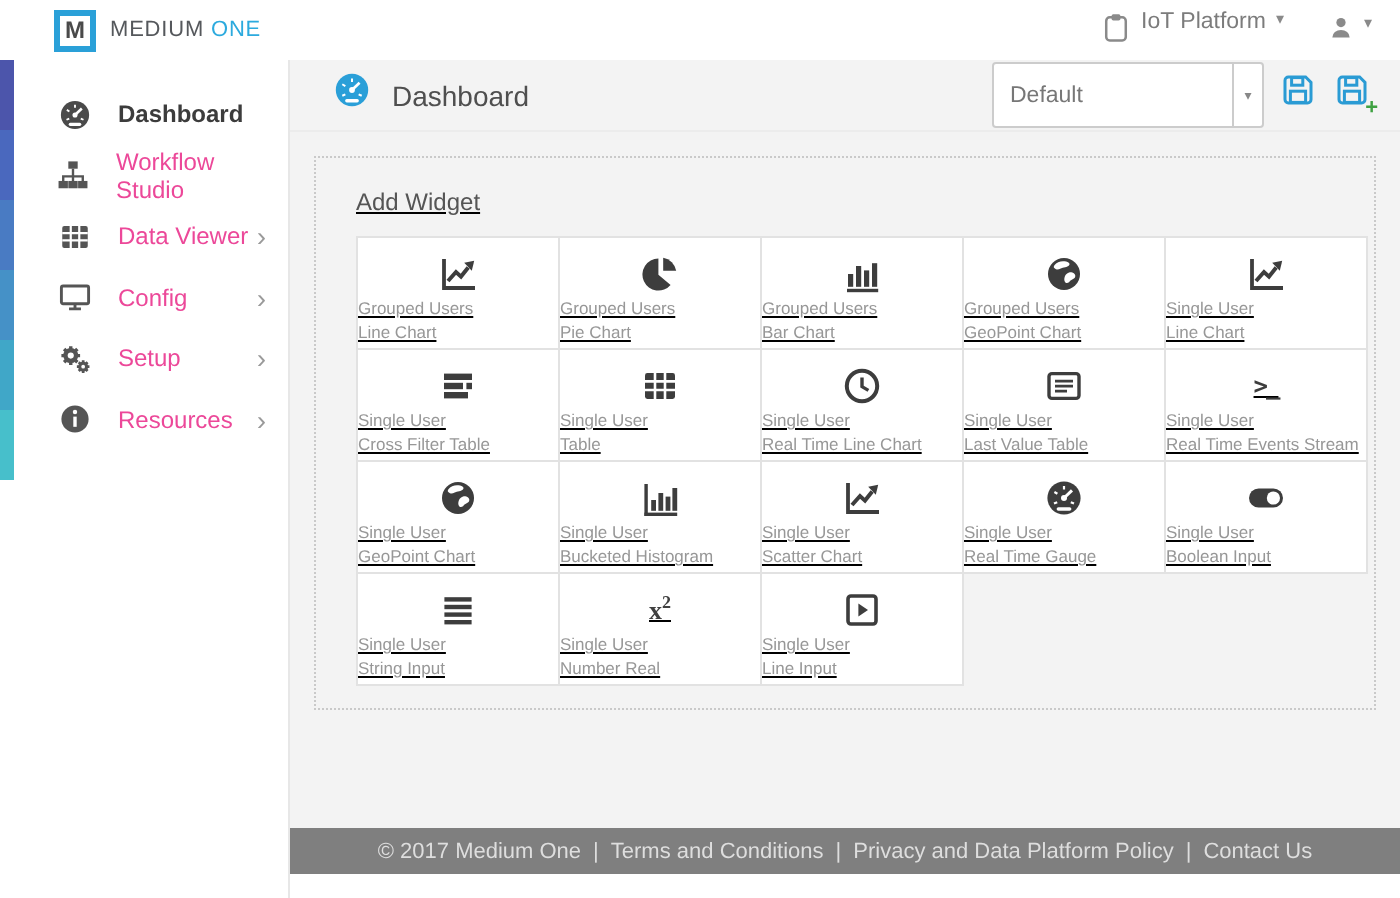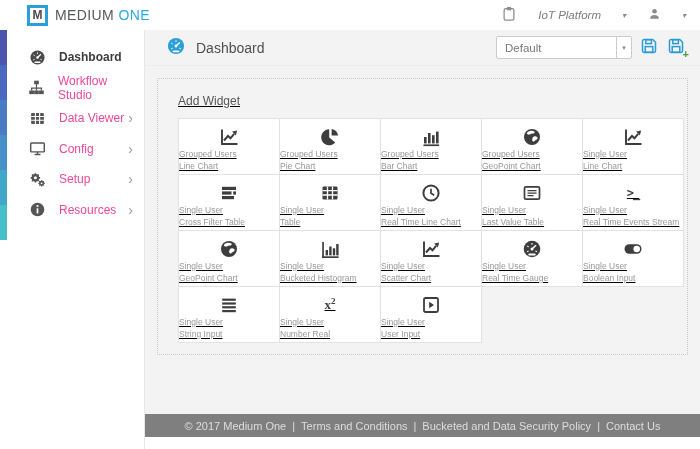--- a/index.html
+++ b/index.html
@@ -10,24 +10,24 @@
     -webkit-font-smoothing:antialiased;
   }
   .app { width:700px; height:449px; display:flex; flex-direction:column; }
 
   
   .topbar { flex:0 0 30px; display:flex; align-items:center; padding:0 14px 0 27px; background:#fff; }
   .logo-box {
     width:21px; height:21px; border:3px solid #2aa0d8; display:flex; align-items:center;
     justify-content:center; font-weight:700; font-size:12px; color:#4a4a4a; margin-right:7px;
   }
-  .brand { font-size:14px; letter-spacing:.4px; color:#55585c; }
+  .brand { font-size:11px; letter-spacing:.4px; color:#55585c; }
   .brand .one { color:#2caade; }
   .topbar-right { margin-left:auto; display:flex; align-items:center; }
-  .tb-group { display:flex; align-items:center; gap:21px; cursor:pointer; color:#7c7c7c; font-size:11.5px;font-style:italic; }
+  .tb-group { display:flex; gap:5px; cursor:pointer; color:#7c7c7c; font-size:11.5px; }
   .tb-group + .tb-group { margin-left:22px; }
   .caret { font-size:8px; color:#8a8a8a; }
 
   
   .body { flex:1; display:flex; min-height:0; }
 
   .sidebar { width:145px; background:#fff; border-right:1px solid #e7e7e7; position:relative; flex:0 0 145px; }
   .accent-strip {
     position:absolute; left:0; top:0; width:7px; height:210px;
     background:linear-gradient(to bottom,
@@ -40,21 +40,21 @@
   .nav-label { font-size:12px; color:#ec4899; }
   .nav-item.active .nav-label { color:#3c3c3c; font-weight:700; }
   .nav-chevron { margin-left:auto; color:#9a9a9a; font-size:14px; line-height:1; }
 
   
   .content { flex:1; display:flex; flex-direction:column; background:#fff; min-width:0; }
   .content-gray { height:384px; background:#f3f3f3; }
   .content-header { height:36px; display:flex; align-items:center; padding:0 14px 0 22px; border-bottom:1px solid #ececec; }
   .page-title { font-size:14px; color:#4f4f4f; margin-left:11px; }
   .header-right { margin-left:auto; display:flex; align-items:center; gap:7px; }
-  .select { width:136px; height:23px; background:#fff; border:1px solid #cccccc; border-radius:2px; display:flex; align-items:center; font-size:11.5px; color:#777; cursor:pointer; }
+  .select { width:136px; height:33px; background:#fff; border:1px solid #cccccc; border-radius:2px; display:flex; align-items:center; font-size:11.5px; color:#777; cursor:pointer; }
   .select-value { padding-left:8px; flex:1; }
   .select-caret { width:15px; align-self:stretch; border-left:1px solid #ccc; display:flex; align-items:center; justify-content:center; font-size:7px; color:#888; }
   .icon-btn { width:20px; height:20px; display:flex; align-items:center; justify-content:center; cursor:pointer; position:relative; }
   .plus-badge { position:absolute; right:-3px; bottom:-2px; color:#3fa142; font-size:11px; font-weight:700; line-height:1; }
 
   .panel { margin:12px 12px 0 12px; border:1px dotted #c9c9c9; height:277px; padding:15px 0 0 20px;text-decoration:underline; }
   .add-widget-label { font-size:12px; color:#555; margin-bottom:10px; }
 
   .widget-grid { display:flex; flex-wrap:wrap; width:507px; }
   .widget-card {
@@ -432,32 +432,32 @@
                 <div class="w-line2">Number Real</div>
               </div>
               <div class="widget-card">
                 <div class="w-icon">
                   <svg width="20" height="20" viewBox="0 0 20 20">
                     <rect x="3" y="3" width="14" height="14" rx="1.5" fill="none" stroke="#3d3d3d" stroke-width="1.8"></rect>
                     <path d="M8.2 6.8 L13 10 L8.2 13.2 z" fill="#3d3d3d"></path>
                   </svg>
                 </div>
                 <div class="w-line1">Single User</div>
-                <div class="w-line2">User Input</div>
+                <div class="w-line2">Line Input</div>
               </div>
             </div>
         </div>
 
       </div>
 
       <div class="footer">
         <span>© 2017 Medium One</span>
         <span>|</span>
         <span class="flink">Terms and Conditions</span>
         <span>|</span>
-        <span class="flink">Bucketed and Data Security Policy</span>
+        <span class="flink">Privacy and Data Platform Policy</span>
         <span>|</span>
         <span class="flink">Contact Us</span>
       </div>
     </div>
 
   </div>
 </div>
 
 </body></html>

